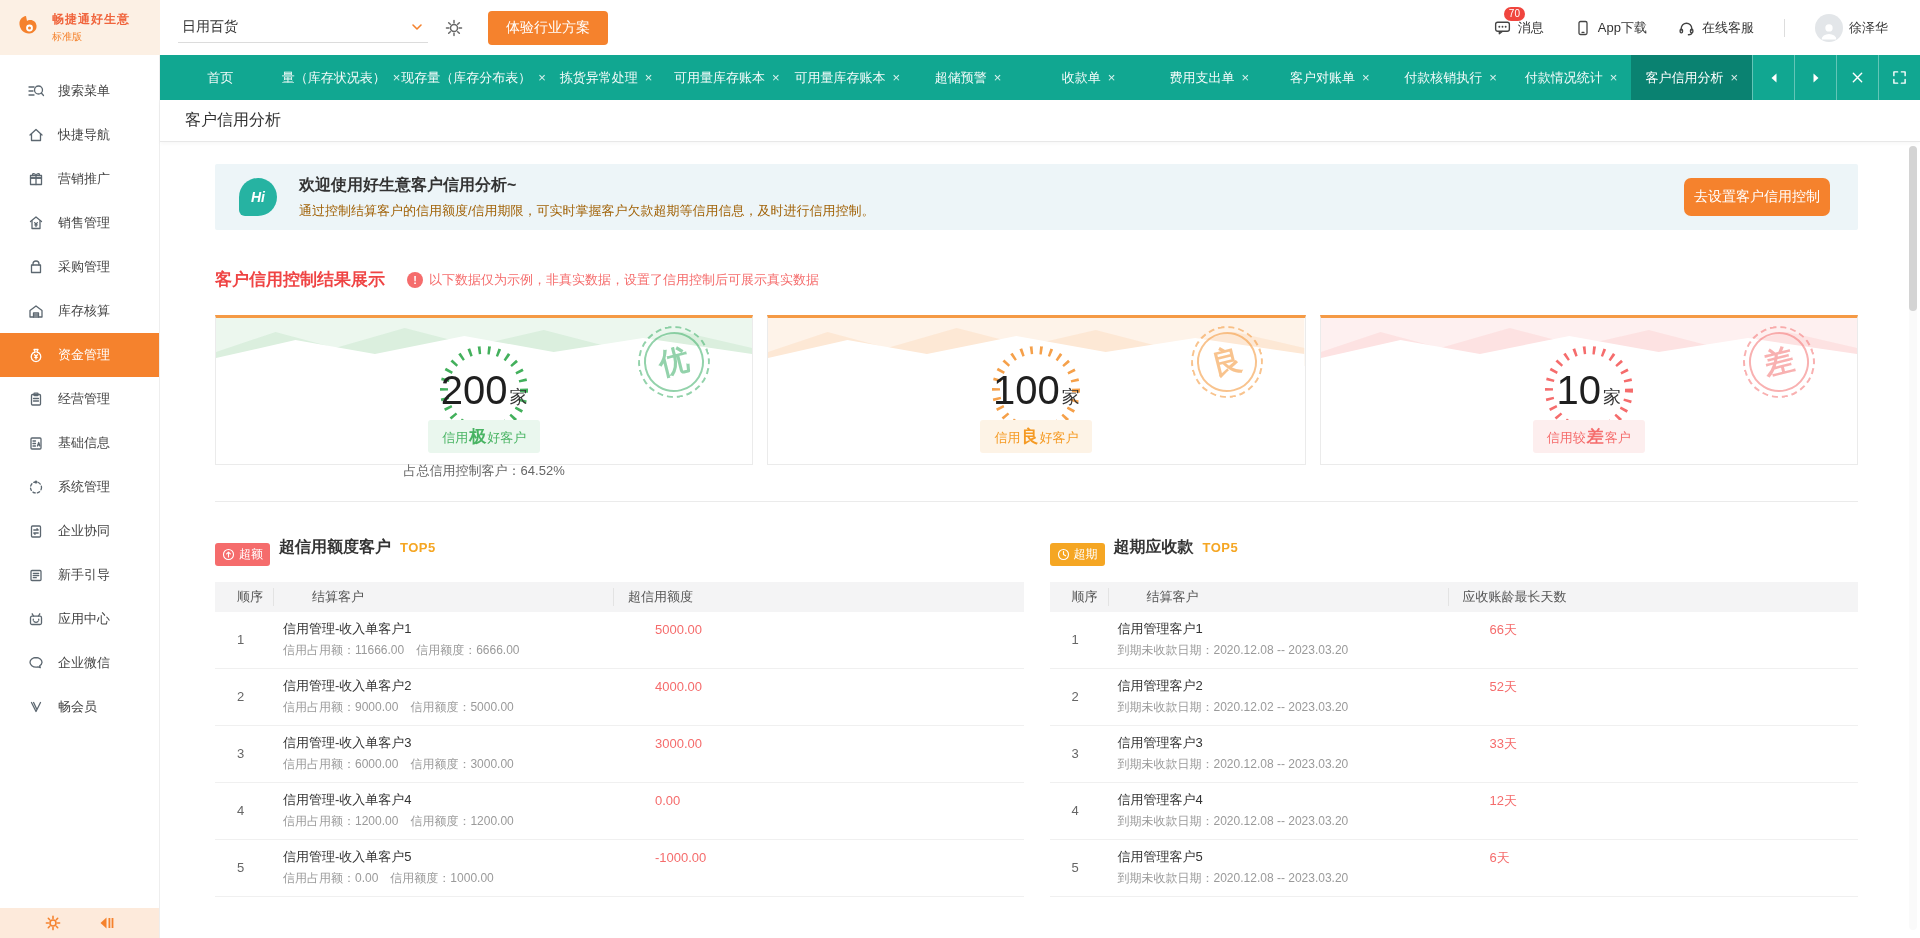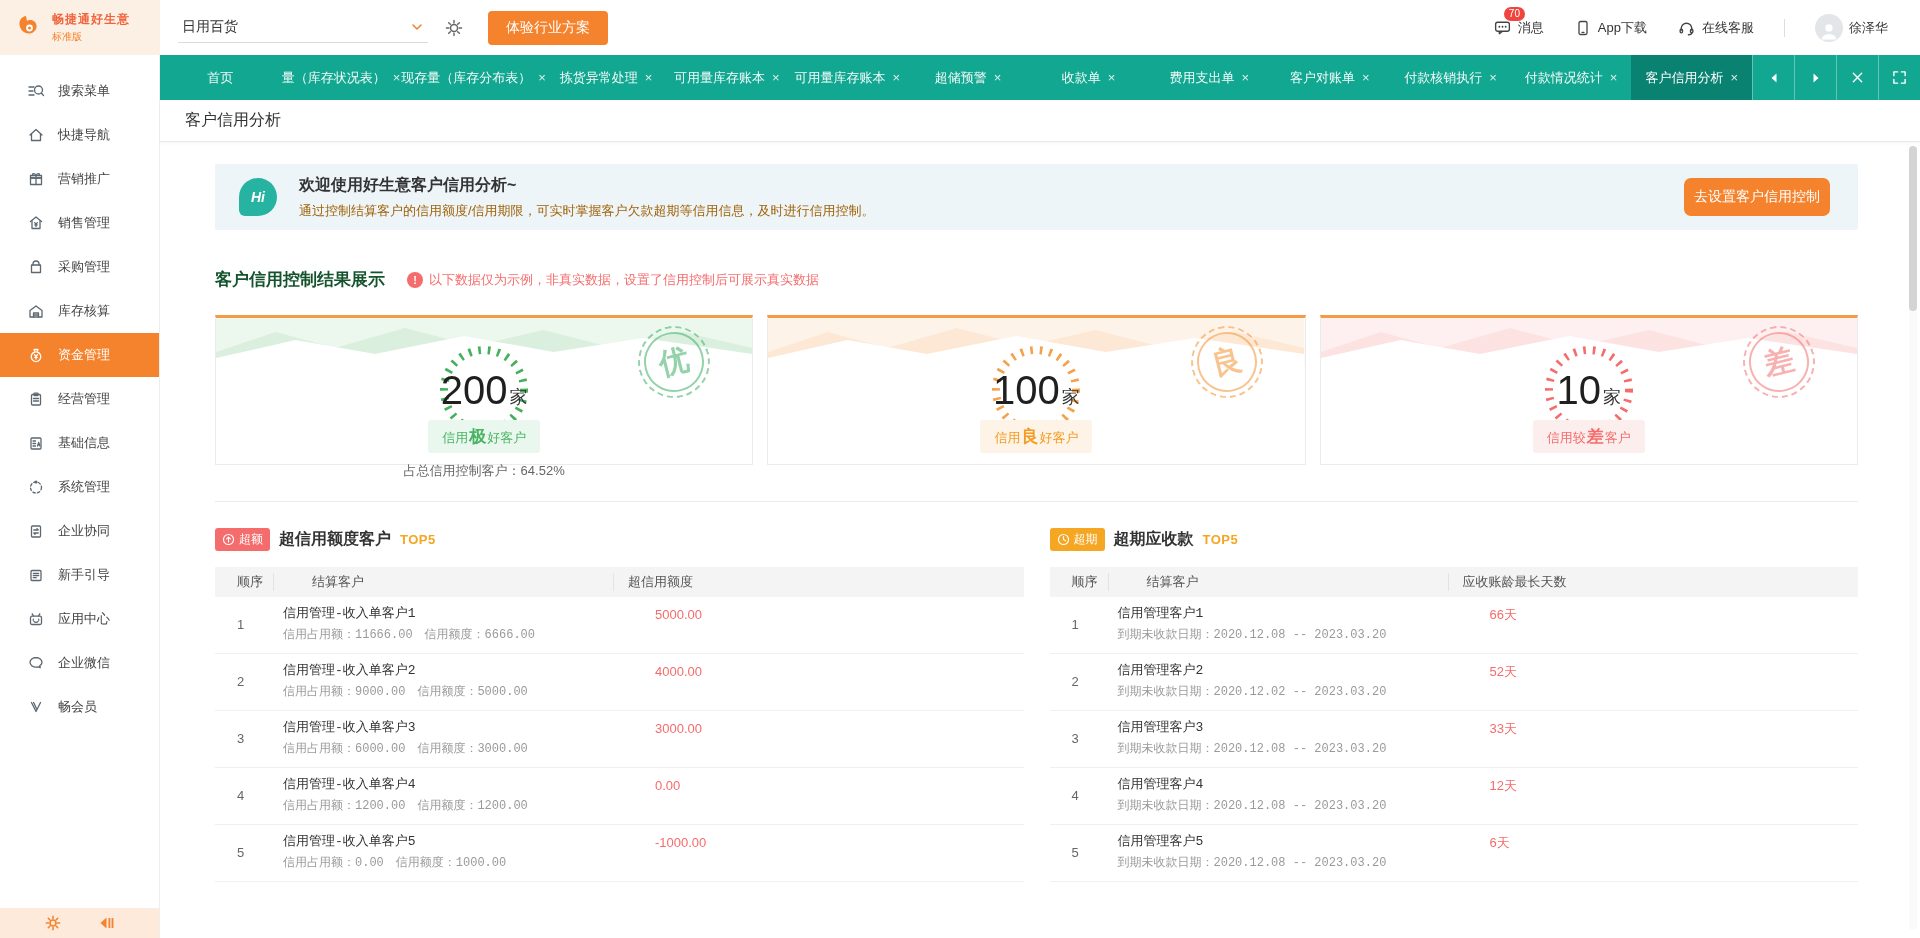--- a/index.html
+++ b/index.html
@@ -45,21 +45,21 @@
   
   .banner { margin-top:22px; height:66px; background:#edf5f8; border-radius:2px; display:flex; align-items:center; padding:0 28px 0 24px; }
   .hi-bubble { width:38px; height:38px; background:#26b3a2; border-radius:50% 50% 50% 6px; color:#fff; font-size:14px; font-weight:bold; font-style:italic; display:flex; align-items:center; justify-content:center; flex:none; }
   .banner-txt { margin-left:22px; }
   .banner-txt .bt1 { font-size:16px; color:#333; font-weight:600; }
   .banner-txt .bt2 { font-size:13px; color:#a16207; margin-top:6px; }
   .banner-btn { margin-left:auto; background:#f5822d; color:#fff; font-size:14px; border:none; border-radius:7px; padding:10px 10px; cursor:pointer; }
 
   
   .section-head { margin-top:38px; display:flex; align-items:center; }
-  .section-head h2 { font-size:17px; color:#14532d; font-weight:600; }
+  .section-head h2 { font-size:17px; color:#ef4444; font-weight:600; }
   .warn { display:flex; align-items:center; gap:6px; margin-left:22px; }
   .warn-ico { width:16px; height:16px; border-radius:50%; background:#f56c6c; color:#fff; font-size:11px; font-weight:bold; display:flex; align-items:center; justify-content:center; flex:none; }
   .warn span { font-size:13px; color:#f56c6c; }
 
   
   .cards { margin-top:24px; display:flex; gap:14px; }
   .card { flex:1; height:150px; border:1px solid #ebebeb; border-top:3px solid #f59a45; position:relative; background:#fff; }
   .band { position:absolute; top:0; left:0; right:0; height:48px; overflow:hidden; }
   .band svg { width:100%; height:48px; display:block; }
   .gauge { position:relative; width:104px; height:104px; margin:20px auto 0; }
@@ -79,29 +79,29 @@
   .card.fair  .stamp { border-color:#f5a04a; color:#f5a04a; }
   .card.fair  .stamp-in { border-color:#f5a04a; }
   .card.poor  .cbadge { background:#fdeeee; color:#f56c6c; }
   .card.poor  .stamp { border-color:#f58282; color:#f58282; }
   .card.poor  .stamp-in { border-color:#f58282; }
 
   
   .tables-wrap { margin-top:36px; border-top:1px solid #ebebeb; padding-top:26px; display:flex; gap:26px; }
   .ttable { flex:1; }
   .ttitle { display:flex; align-items:center; gap:9px; }
-  .tbadge { display:flex; align-items:center; gap:4px; color:#fff; font-size:12px; border-radius:3px; padding:3px 7px; }
+  .tbadge { display:flex; align-items:center; gap:4px; color:#fff; font-size:12px; border-radius:3px; padding:3px 7px;margin-top:15px; }
   .tbadge.red { background:#f56c6c; }
   .tbadge.org { background:#f5a623; }
   .ttitle h3 { font-size:16px; color:#333; font-weight:600; }
   .top5 { color:#f5a623; font-size:13px; font-weight:600; letter-spacing:.5px; }
   .thead { margin-top:16px; display:flex; align-items:center; background:#f4f4f5; height:30px; font-size:13px; color:#555; }
   .thead .c2, .thead .c3 { border-left:1px solid #e3e3e3; }
   .c1 { width:58px; padding-left:22px; flex:none; }
-  .c2 { width:340px; padding-left:38px; flex:none;font-family:Liberation Mono, monospace; }
+  .c2 { width:340px; padding-left:38px; flex:none; }
   .c3 { flex:1; padding-left:14px; }
   .trow { display:flex; align-items:flex-start; border-bottom:1px solid #f0f0f0; padding:8px 0 9px; }
   .trow .c1 { align-self:center; color:#666; font-size:13px; }
   .trow .c2 { padding-left:10px; width:368px; }
   .rname { font-size:13px; color:#333; font-weight:500; line-height:18px; }
   .rdetail { font-size:12px; color:#9a9a9a; line-height:18px; margin-top:3px; }
   .rvalue { font-size:13px; color:#f56c6c; line-height:18px; padding-top:1px; }
 
   
   .scrollbar { position:absolute; top:46px; right:3px; width:8px; bottom:8px; background:#fafafa; border-radius:4px; }

